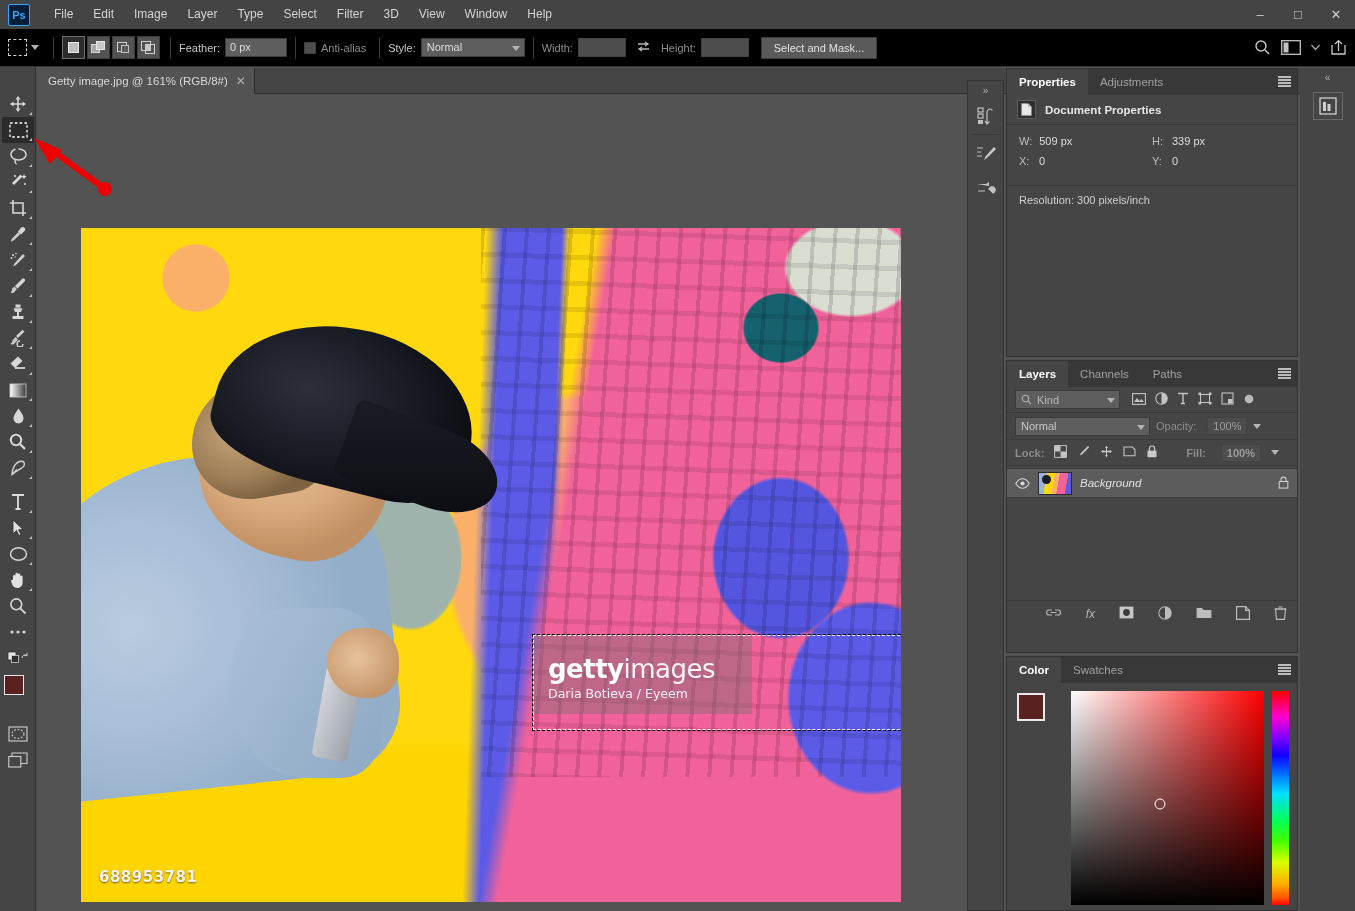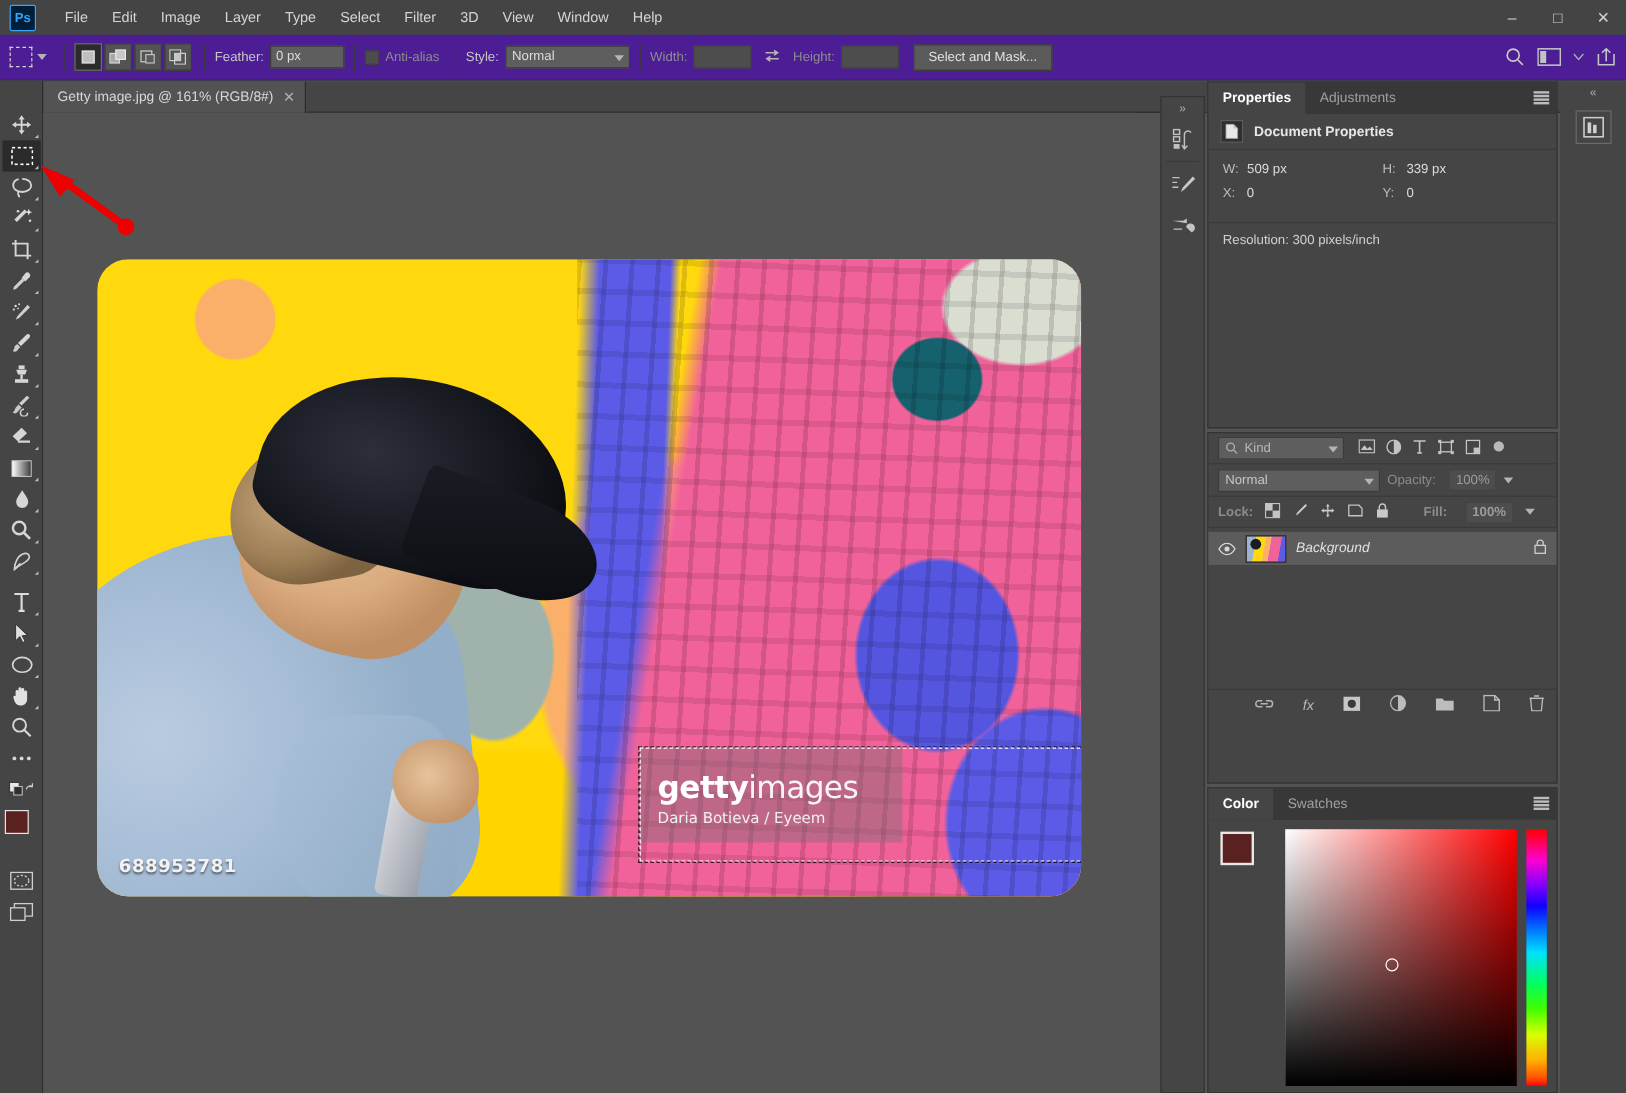--- a/index.html
+++ b/index.html
@@ -30,21 +30,21 @@
   }
   .winbtns { position: absolute; right: 0; top: 0; display: flex; height: 29px; }
   .winbtn {
     width: 38px; height: 29px; display: flex; align-items: center; justify-content: center;
     color: #cfcfcf; font-size: 13px;
   }
 
   
   .optionsbar {
     position: absolute; left: 0; top: 29px; width: 1355px; height: 38px;
-    background: #4c1d95; border-bottom: 1px solid #343434;
+    background: #000000; border-bottom: 1px solid #343434;
     display: flex; align-items: center; padding-left: 8px;
   }
   .tool-preset {
     display: flex; align-items: center; gap: 4px; padding-right: 6px;
   }
   .marquee-glyph {
     width: 19px; height: 17px; border: 1px dashed #cfcfcf;
   }
   .caret-dn {
     width: 0; height: 0; border-left: 4px solid transparent;
@@ -129,23 +129,22 @@
     position: absolute; left: 13px; top: 11px; width: 20px; height: 20px;
     background: #ffffff; border: 1px solid #9a9a9a; z-index: -1;
   }
 
   
   .canvasarea {
     position: absolute; left: 36px; top: 94px; width: 910px; height: 817px;
     background: #535353; overflow: hidden;
   }
   .artboard {
-    position: absolute; left: 45px; top: 122px; width: 820px; height: 531px;
+    position: absolute; left: 45px; top: 134px; width: 820px; height: 674px;
     overflow: hidden;
-    border-radius: 26px;
   }
   .photo { position: absolute; inset: 0; }
 
   .sel-rect {
     position: absolute; left: 451px; top: 406px; width: 414px; height: 97px;
     z-index: 30; pointer-events: none;
   }
   .sel-rect .ants {
     position: absolute; inset: 0;
     border: 1px dashed #000;
@@ -822,20 +821,31 @@
             <span class="k">Y:</span>
             <span class="v">0</span>
           </div>
         </div>
       </div>
       <div class="propdiv"></div>
       <div class="resrow">Resolution: 300 pixels/inch</div>
     </div>
 
     <div class="panel" style="height:293px; margin-top:3px">
+      <div class="panel-tabs">
+        <div class="ptab active">Layers</div>
+        <div class="ptab">Channels</div>
+        <div class="ptab">Paths</div>
+        <div class="pmenu">
+            <i></i>
+            <i></i>
+            <i></i>
+            <i></i>
+          </div>
+      </div>
 
       <div class="filterrow">
         <div class="kindsel">
           <svg width="11" height="11" viewBox="0 0 11 11">
               <circle cx="4.5" cy="4.5" r="3.2" fill="none" stroke="#b0b0b0" stroke-width="1.1"></circle>
               <path d="M7 7 L10 10" stroke="#b0b0b0" stroke-width="1.1"></path>
             </svg>
           <span>Kind</span>
           <span class="caret-dn"></span>
         </div>

